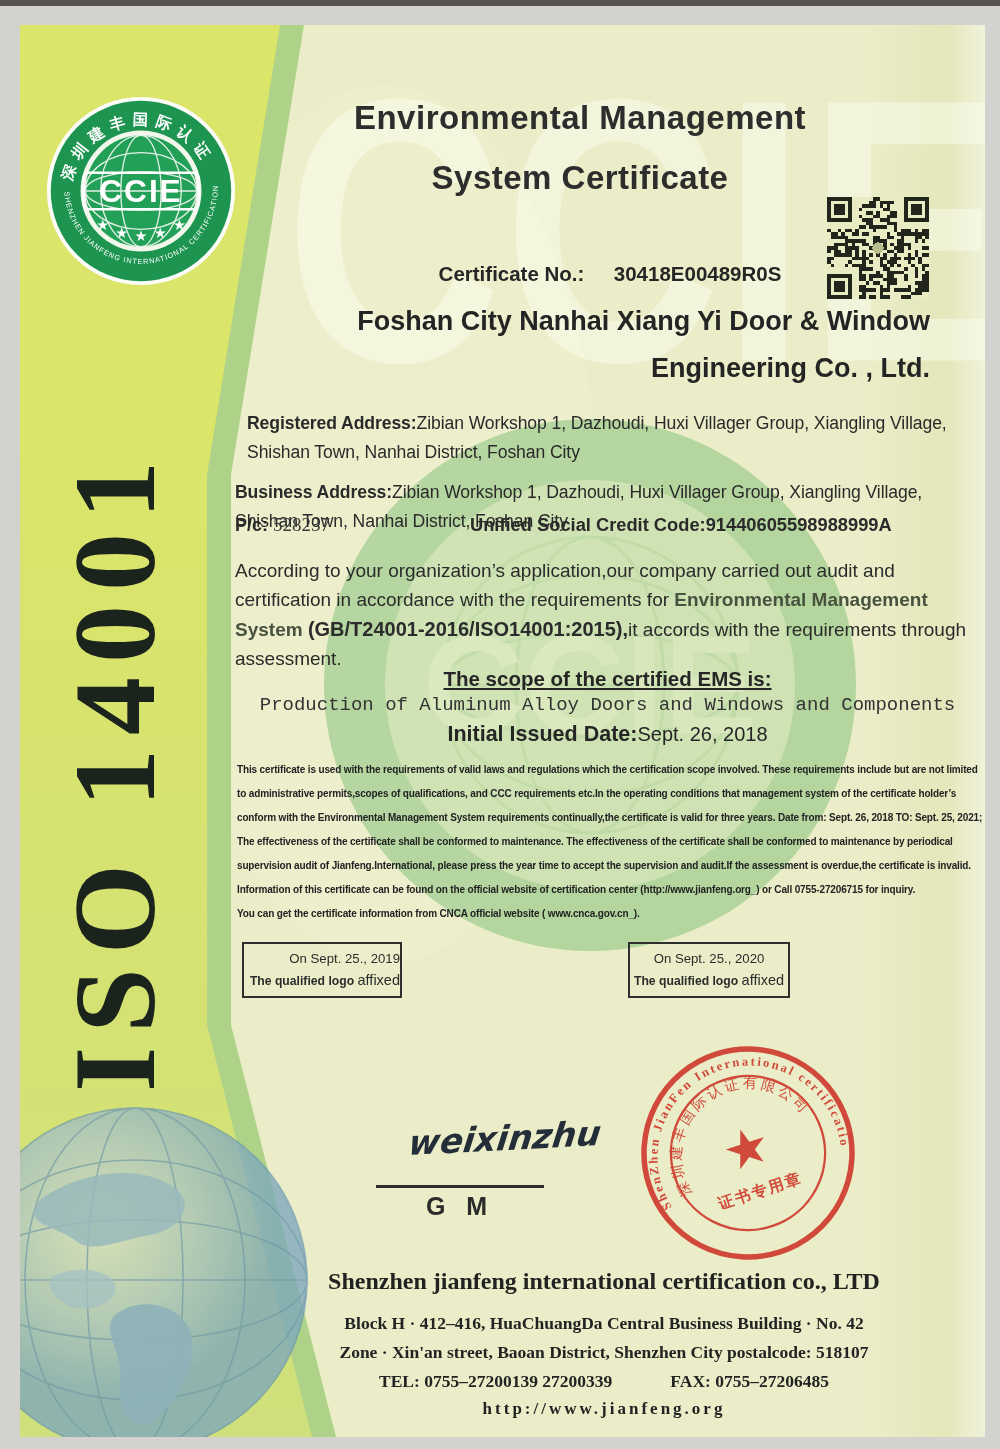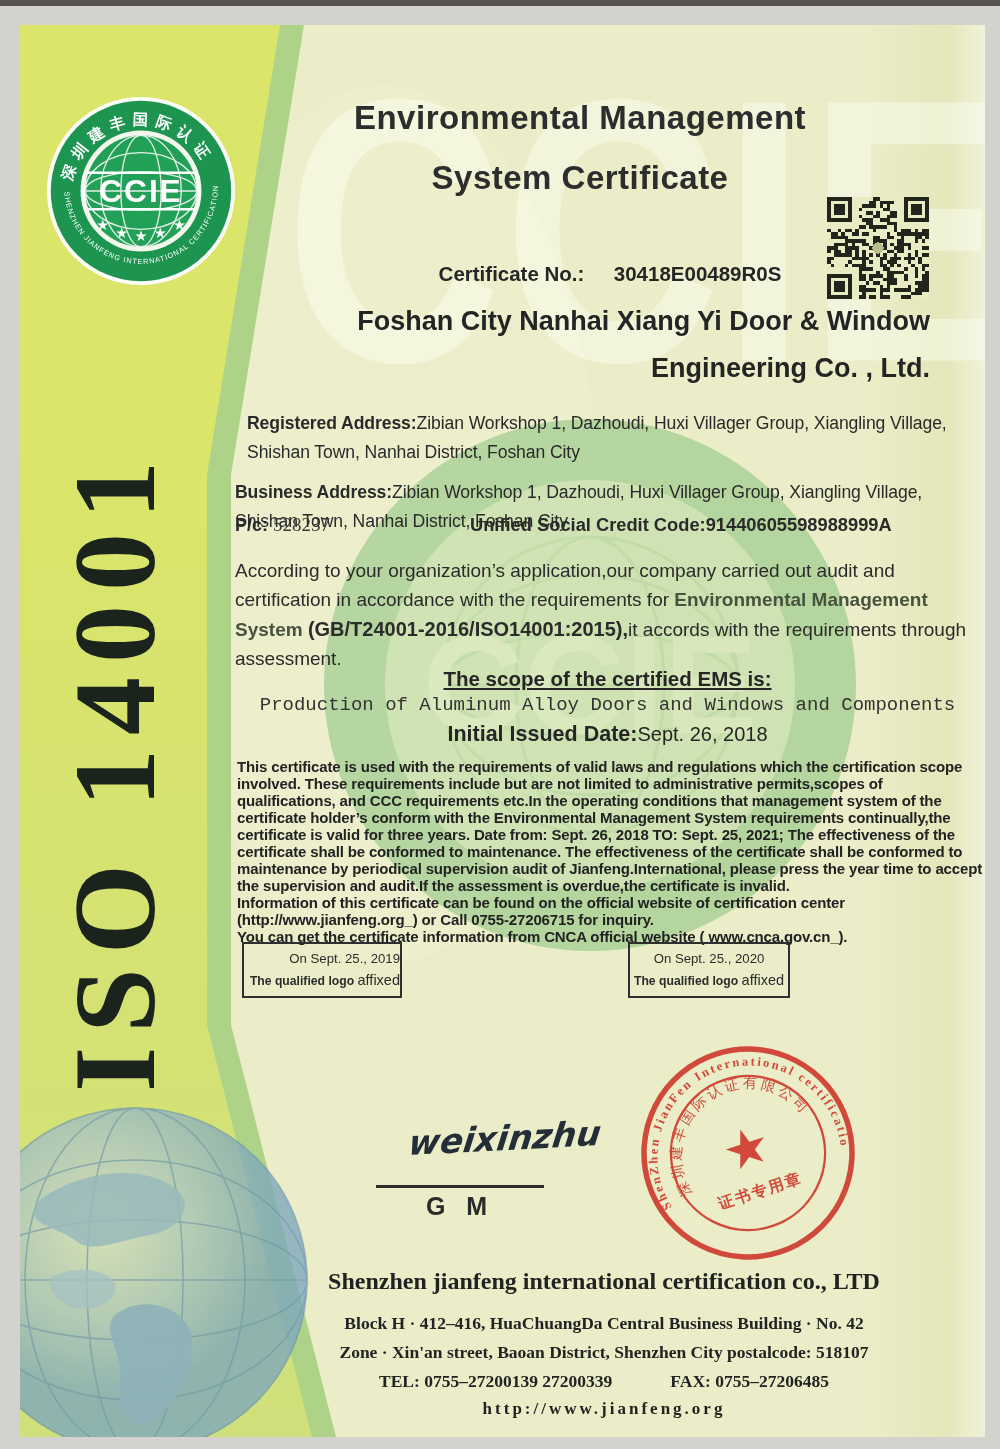--- a/index.html
+++ b/index.html
@@ -36,21 +36,21 @@
   .pcnum{font-family:"Liberation Serif",serif;font-size:19px;color:#3a3a3a;}
   .uscc{position:absolute;left:235px;top:0;font-weight:bold;font-size:18.3px;}
   .para{left:215px;top:531px;width:745px;font-size:19px;line-height:29.4px;color:#2b2b2b;}
   .para .em{color:#47523f;font-weight:bold;}
   .para .bld{font-weight:bold;font-size:20px;}
   .scope-t{left:215px;top:642px;width:745px;text-align:center;font-weight:bold;font-size:20.5px;color:#262626;text-decoration:underline;}
   .scope-v{left:215px;top:669px;width:745px;text-align:center;font-size:19px;color:#333;font-family:Liberation Mono, monospace;}
   .issued{left:215px;top:697px;width:745px;text-align:center;color:#262626;}
   .issued .lab{font-weight:bold;font-size:21.5px;}
   .issued .val{font-size:20px;}
-  .fine{left:217px;top:733px;width:748px;font-size:15px;line-height:17px;font-weight:bold;
+  .fine{left:217px;top:733px;width:748px;font-size:10px;line-height:24px;font-weight:bold;
         letter-spacing:-.15px;color:#222;}
   .fine p{margin:0;}
   .box{border:2px solid #2e2e2e;text-align:center;color:#2c2c2c;background:transparent;}
   .box1{left:222px;top:917px;width:156px;height:52px;text-align:right;}
   .box2{left:608px;top:917px;width:158px;height:52px;}
   .box .l1{font-size:13.2px;margin-top:7px;}
   .box .l2{font-size:12.2px;font-weight:bold;margin-top:6px;}
   .box .l2 .big{font-size:14.5px;font-weight:normal;}
   .sig{left:355px;top:1093px;width:260px;text-align:center;
        font-family:"DejaVu Sans",sans-serif;font-style:italic;font-weight:bold;font-size:34px;color:#242e38;

